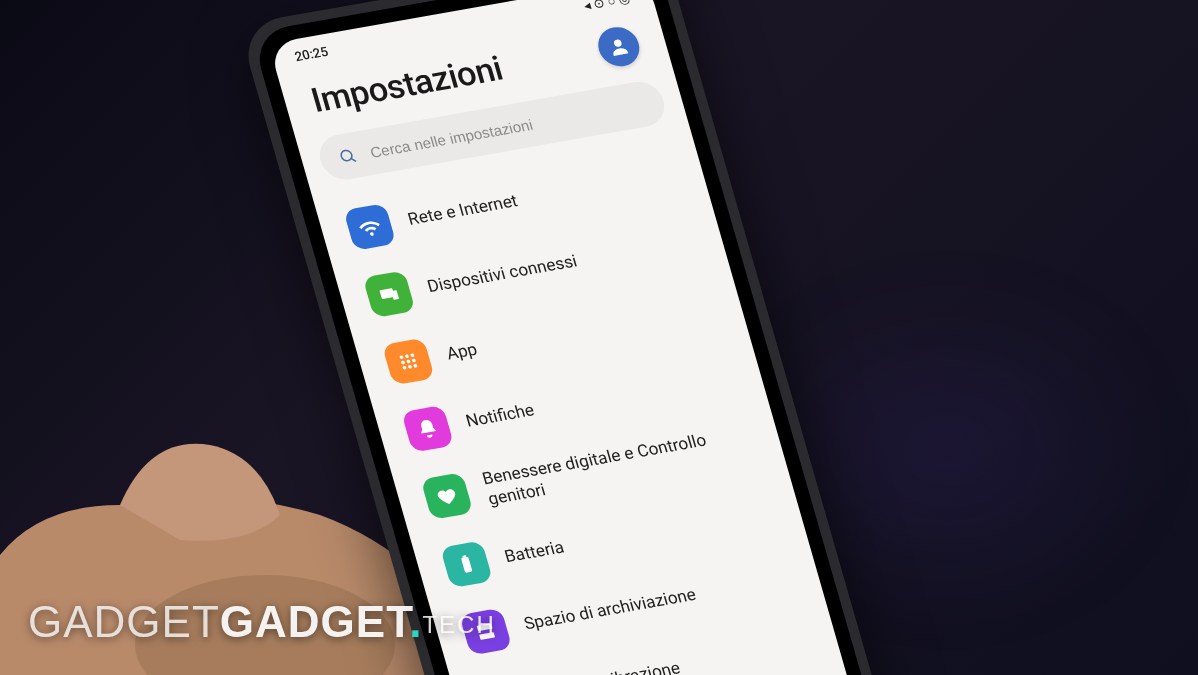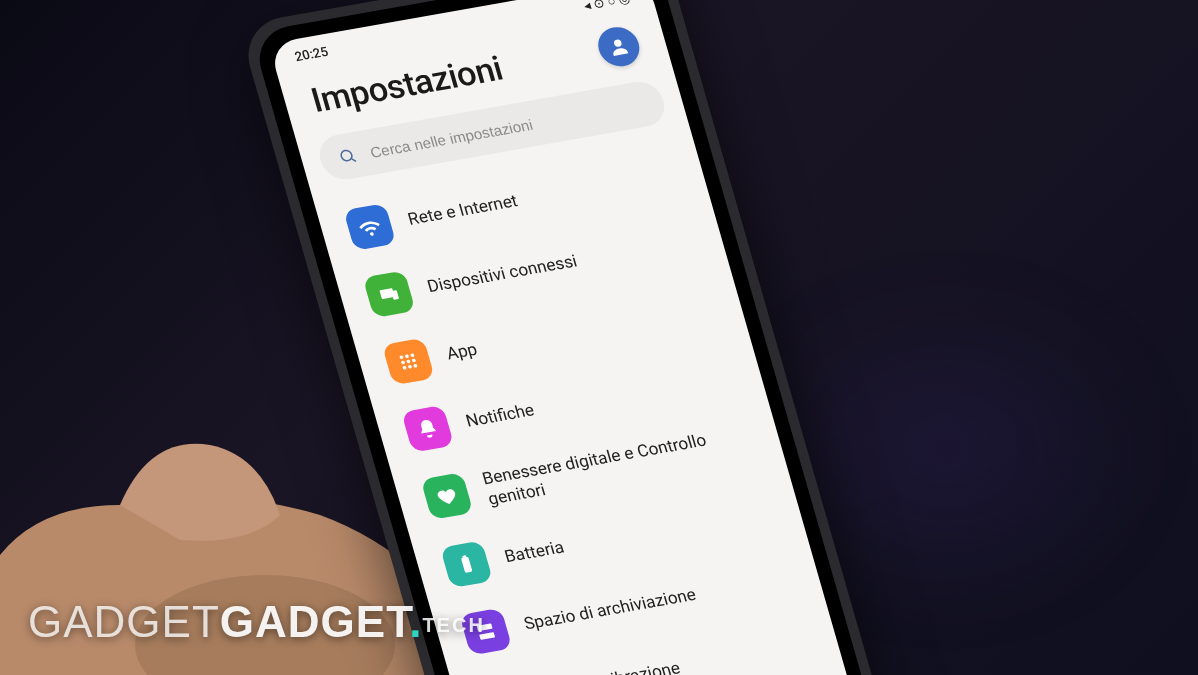--- a/index.html
+++ b/index.html
@@ -167,21 +167,21 @@
     bottom: 28px;
     font-size: 44px;
     font-weight: 300;
     letter-spacing: 1px;
     color: rgba(255,255,255,.78);
     text-shadow: 0 2px 8px rgba(0,0,0,.5);
     font-family: 'Segoe UI', sans-serif;
   }
   .watermark .bold { font-weight: 700; color: rgba(255,255,255,.92); }
   .watermark .dot { color: #2dd4bf; font-weight: 700; }
-  .watermark .tech { font-size: 20px; vertical-align: middle; color: rgba(255,255,255,.85); font-weight: 700; letter-spacing: 2px; }
+  .watermark .tech { font-size: 24px; vertical-align: middle; color: rgba(255,255,255,.85); font-weight: 400; letter-spacing: 2px; }
 </style>
 </head>
 <body>
 
 <div class="bg-glow"></div>
 
 <svg class="hand" viewBox="0 0 560 420">
   <path d="M 0 420 L 0 300 Q 40 250 120 250 Q 220 230 320 260 Q 430 300 500 420 Z" fill="#b88a6a"></path>
   <path d="M 120 250 Q 150 180 210 190 Q 260 200 280 260 Q 250 290 180 285 Z" fill="#c4967a"></path>
   <ellipse cx="265" cy="390" rx="130" ry="70" fill="#a67c5c"></ellipse>

